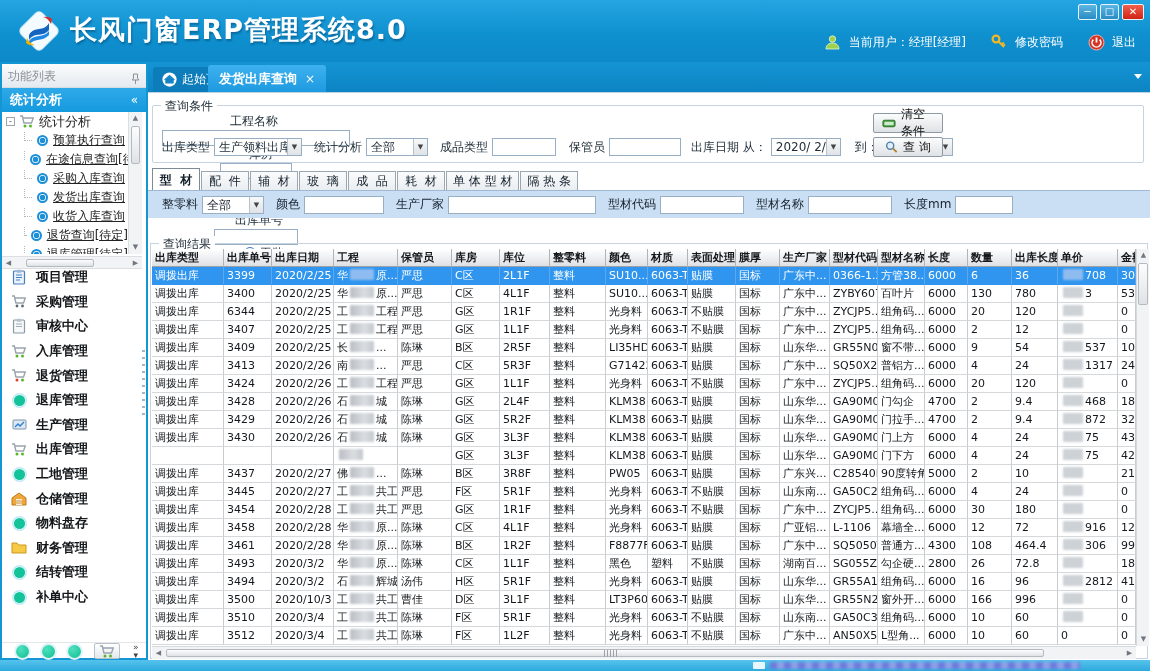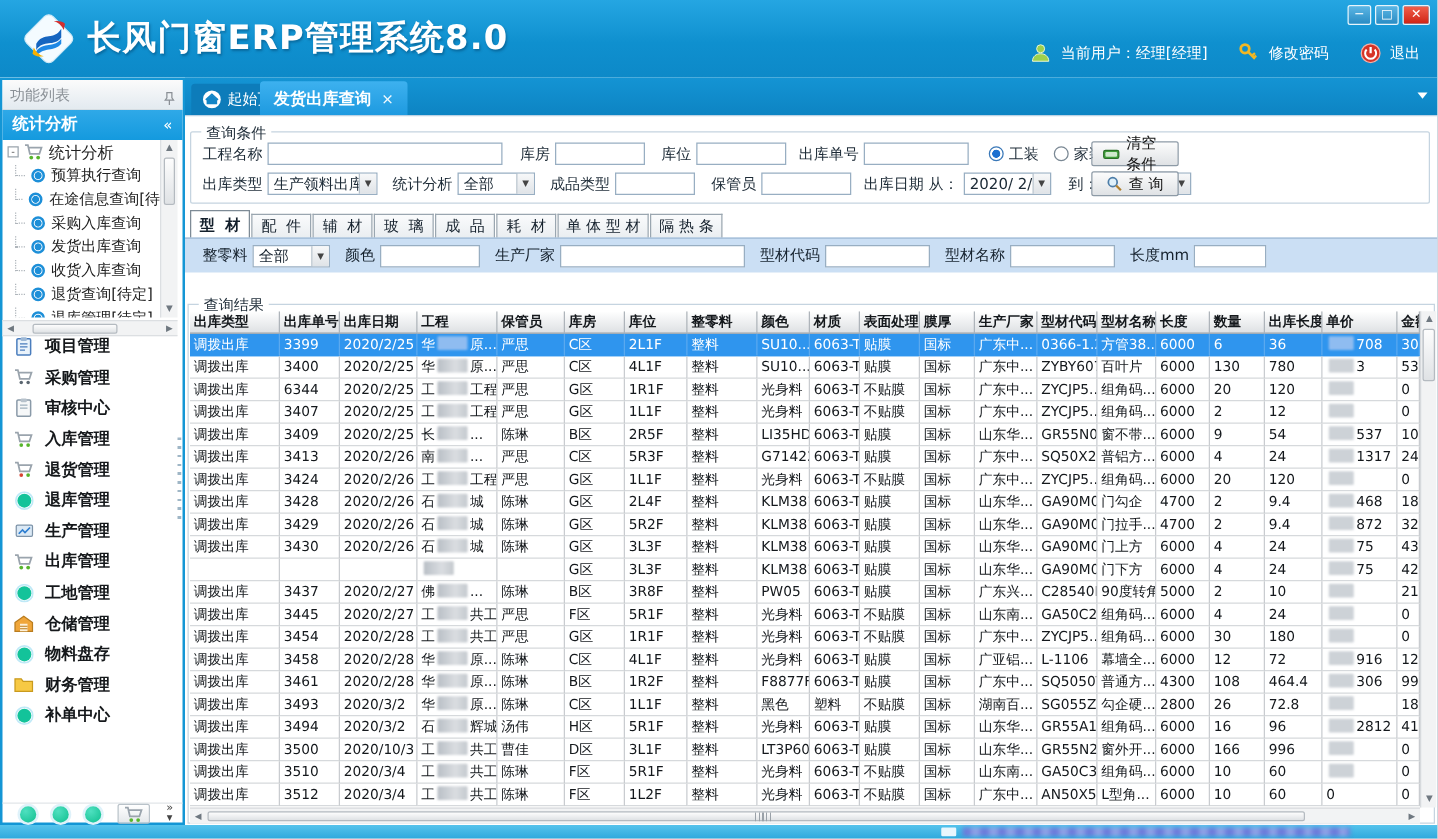--- a/index.html
+++ b/index.html
@@ -17,21 +17,21 @@
   .userbar .gap{width:10px;}
   
   .sidebar{position:absolute;left:0;top:62px;width:148px;height:598px;background:#fff;border:2px solid #1496d5;}
   .fl-bar{position:absolute;left:0;top:0;width:144px;height:24px;background:linear-gradient(#fbfbfb,#e3eaf0);border-bottom:1px solid #d5dde3;color:#8a9096;font-size:12px;line-height:24px;padding-left:6px;}
   .fl-pin{position:absolute;right:6px;top:5px;}
   .sec-head{position:absolute;left:0;top:24px;width:144px;height:24px;background:linear-gradient(#2fa9e8,#149ade);color:#fff;font-size:13px;font-weight:bold;line-height:24px;padding-left:8px;}
   .sec-head .arr{position:absolute;right:8px;top:0;font-weight:normal;font-size:12px;}
   .tree{position:absolute;left:0;top:48px;width:126px;height:142px;overflow:hidden;font-size:12px;color:#222;}
   .tree-root{height:19px;display:flex;align-items:center;padding-left:4px;gap:4px;font-size:13px;}
   .expander{width:9px;height:9px;border:1px solid #9aa4ac;font-size:8px;line-height:7px;text-align:center;color:#555;background:#fff;}
-  .tree-item{height:19px;display:flex;align-items:center;padding-left:10px;gap:5px;white-space:nowrap;}
+  .tree-item{height:19px;display:flex;align-items:center;padding-left:22px;gap:5px;white-space:nowrap;text-decoration:underline;}
   .t-stub{width:8px;height:9px;border-left:1px dotted #b0b6bc;border-bottom:1px dotted #b0b6bc;margin-top:-8px;}
   .tree-bullet{width:11px;height:11px;border-radius:50%;border:2px solid #1d8fd8;background:radial-gradient(circle at 50% 50%,#1d8fd8 0 2.5px,#e8f4fc 3px);flex:0 0 auto;}
   .tree-vsb{position:absolute;left:126px;top:48px;width:14px;height:142px;background:#f2f3f4;border-left:1px solid #dcdfe2;}
   .tree-hsb{position:absolute;left:0;top:192px;width:140px;height:13px;background:#f2f3f4;border-top:1px solid #dcdfe2;border-bottom:1px solid #dcdfe2;}
   .sb-arrow{position:absolute;font-size:7px;color:#6f7880;line-height:13px;width:13px;text-align:center;}
   .sb-thumb{position:absolute;background:linear-gradient(#fdfdfd,#dfe2e5);border:1px solid #b4bac0;border-radius:2px;}
   .menu{position:absolute;left:0;top:201px;width:144px;height:370px;overflow:hidden;}
   .menu-item{height:24.6px;display:flex;align-items:center;gap:9px;padding-left:9px;font-size:13px;font-weight:bold;color:#15181b;cursor:pointer;}
   .m-ic{width:16px;height:16px;display:inline-flex;align-items:center;justify-content:center;flex:0 0 auto;}
   .side-tools{position:absolute;left:0;top:578px;width:144px;height:17px;display:flex;align-items:center;gap:13px;padding-left:14px;border-top:1px solid #e2e6e9;}
@@ -334,20 +334,29 @@
 
         <div class="menu-item">
           <span class="m-ic">
             <svg width="16" height="13" viewBox="0 0 16 13">
               <path d="M1 2h5l1.5 2H15v8H1z" fill="#f7c944" stroke="#c99a1d" stroke-width="1"></path>
             </svg>
           </span>
           <span class="m-label">财务管理</span>
         </div>
 
+        <div class="menu-item">
+          <span class="m-ic">
+            <svg width="15" height="15" viewBox="0 0 15 15">
+              <circle cx="7.5" cy="7.5" r="5.6" fill="#13c39a"></circle>
+              <circle cx="7.5" cy="7.5" r="6.8" fill="none" stroke="#bfe9f7" stroke-width="1.4"></circle>
+            </svg>
+          </span>
+          <span class="m-label">结转管理</span>
+        </div>
 
         <div class="menu-item">
           <span class="m-ic">
             <svg width="15" height="15" viewBox="0 0 15 15">
               <circle cx="7.5" cy="7.5" r="5.6" fill="#13c39a"></circle>
               <circle cx="7.5" cy="7.5" r="6.8" fill="none" stroke="#bfe9f7" stroke-width="1.4"></circle>
             </svg>
           </span>
           <span class="m-label">补单中心</span>
         </div>
@@ -387,21 +396,21 @@
       <span class="tab-close">×</span>
     </div>
     <div class="tab-more"></div>
   </div>
 
   <div class="content">
 
     <div class="grp" style="left:4px;top:12px;width:992px;height:58px;">
       <span class="grp-label">查询条件</span>
     </div>
-    <div class="q-row" style="top:20px;">
+    <div class="q-row" style="top:20px;flex-direction:column;">
       <span class="lb">工程名称</span>
       <input class="tin" style="width: 188px;">
       <span class="lb" style="margin-left:14px;">库房</span>
       <input class="tin" style="width: 72px;">
       <span class="lb" style="margin-left:13px;">库位</span>
       <input class="tin" style="width: 72px;">
       <span class="lb" style="margin-left:10px;">出库单号</span>
       <input class="tin" style="width: 84px;">
       <span style="margin-left:16px;"><span class="radio on"></span><span>工装</span></span>
       <span style="margin-left:12px;"><span class="radio"></span><span>家装</span></span>

